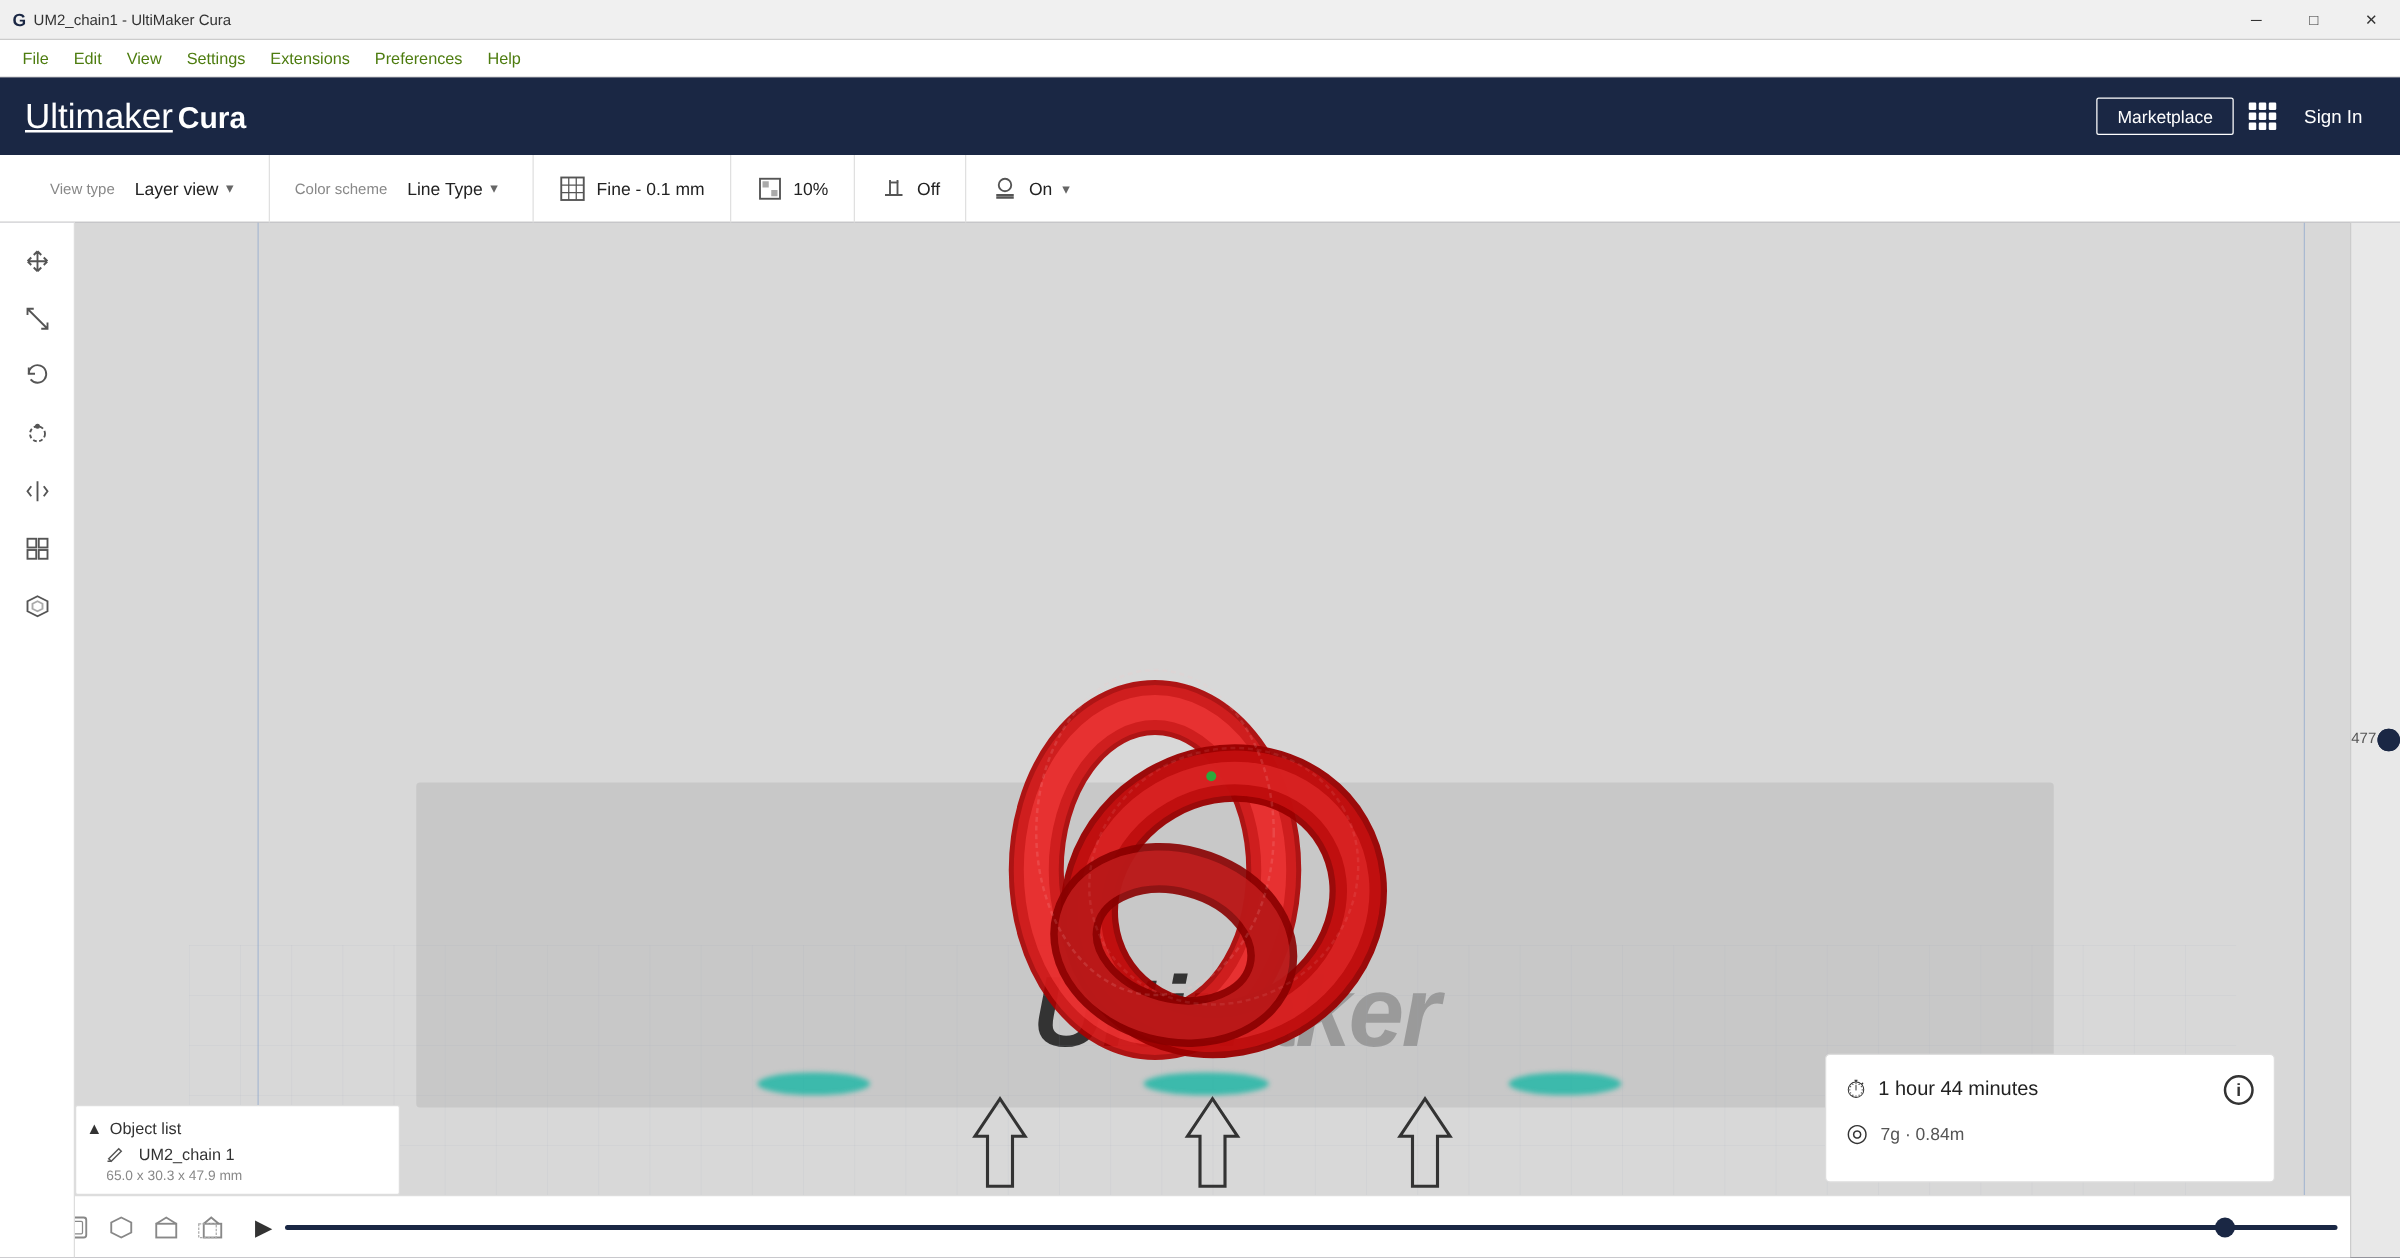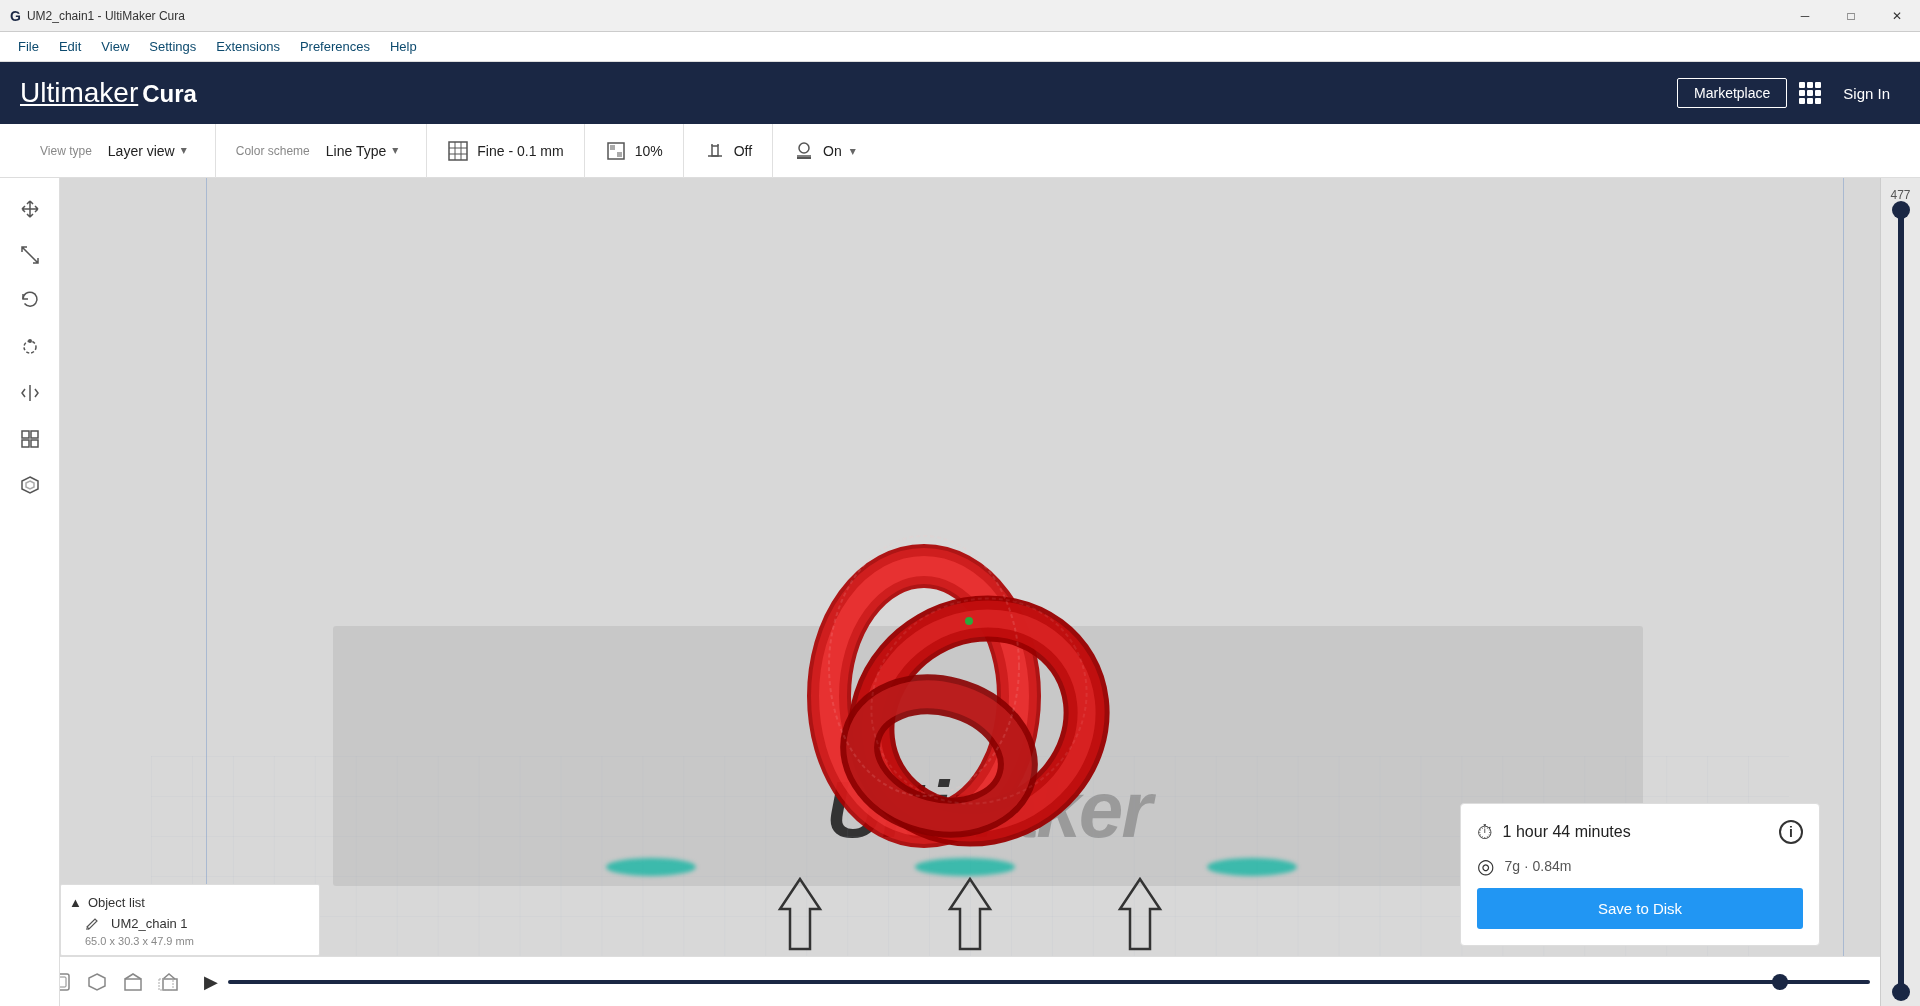--- a/index.html
+++ b/index.html
@@ -41,21 +41,21 @@
       height: 30px;
       background: #ffffff;
       display: flex;
       align-items: center;
       padding: 0 8px;
       border-bottom: 1px solid #ddd;
     }
     .menu-item {
       padding: 4px 10px;
       font-size: 13px;
-      color: #0c4a6e;
+      color: #4d7c0f;
       cursor: pointer;
     }
 
     
     #appheader {
       height: 62px;
       background: #1a2744;
       display: flex;
       align-items: center;
       padding: 0 20px;
@@ -252,21 +252,21 @@
       background: rgba(0, 180, 160, 0.7);
       border-radius: 50%;
       filter: blur(2px);
     }
 
     
     #layer-slider {
       width: 40px;
       background: #e8e8e8;
       display: flex;
-      flex-direction: column;
+      flex-direction: row;
       align-items: center;
       padding: 10px 0;
       border-left: 1px solid #ccc;
       position: relative;
     }
     .layer-number {
       font-size: 12px;
       color: #555;
       margin-bottom: 4px;
     }
@@ -733,23 +733,20 @@
         <span class="info-icon">⏱</span>
         <span class="info-text">1 hour 44 minutes</span>
         <div class="info-icon-circle">
           <span>i</span>
         </div>
       </div>
       <div class="info-row">
         <span class="info-icon">◎</span>
         <span class="info-detail">7g · 0.84m</span>
       </div>
-      <div class="info-btn-row">
-        <button class="save-btn">Save to Disk</button>
-      </div>
     </div>
 
   </div>
 
   <div id="layer-slider">
     <span class="layer-number">477</span>
     <div class="slider-track">
       <div class="slider-thumb top"></div>
       <div class="slider-thumb bottom"></div>
     </div>

